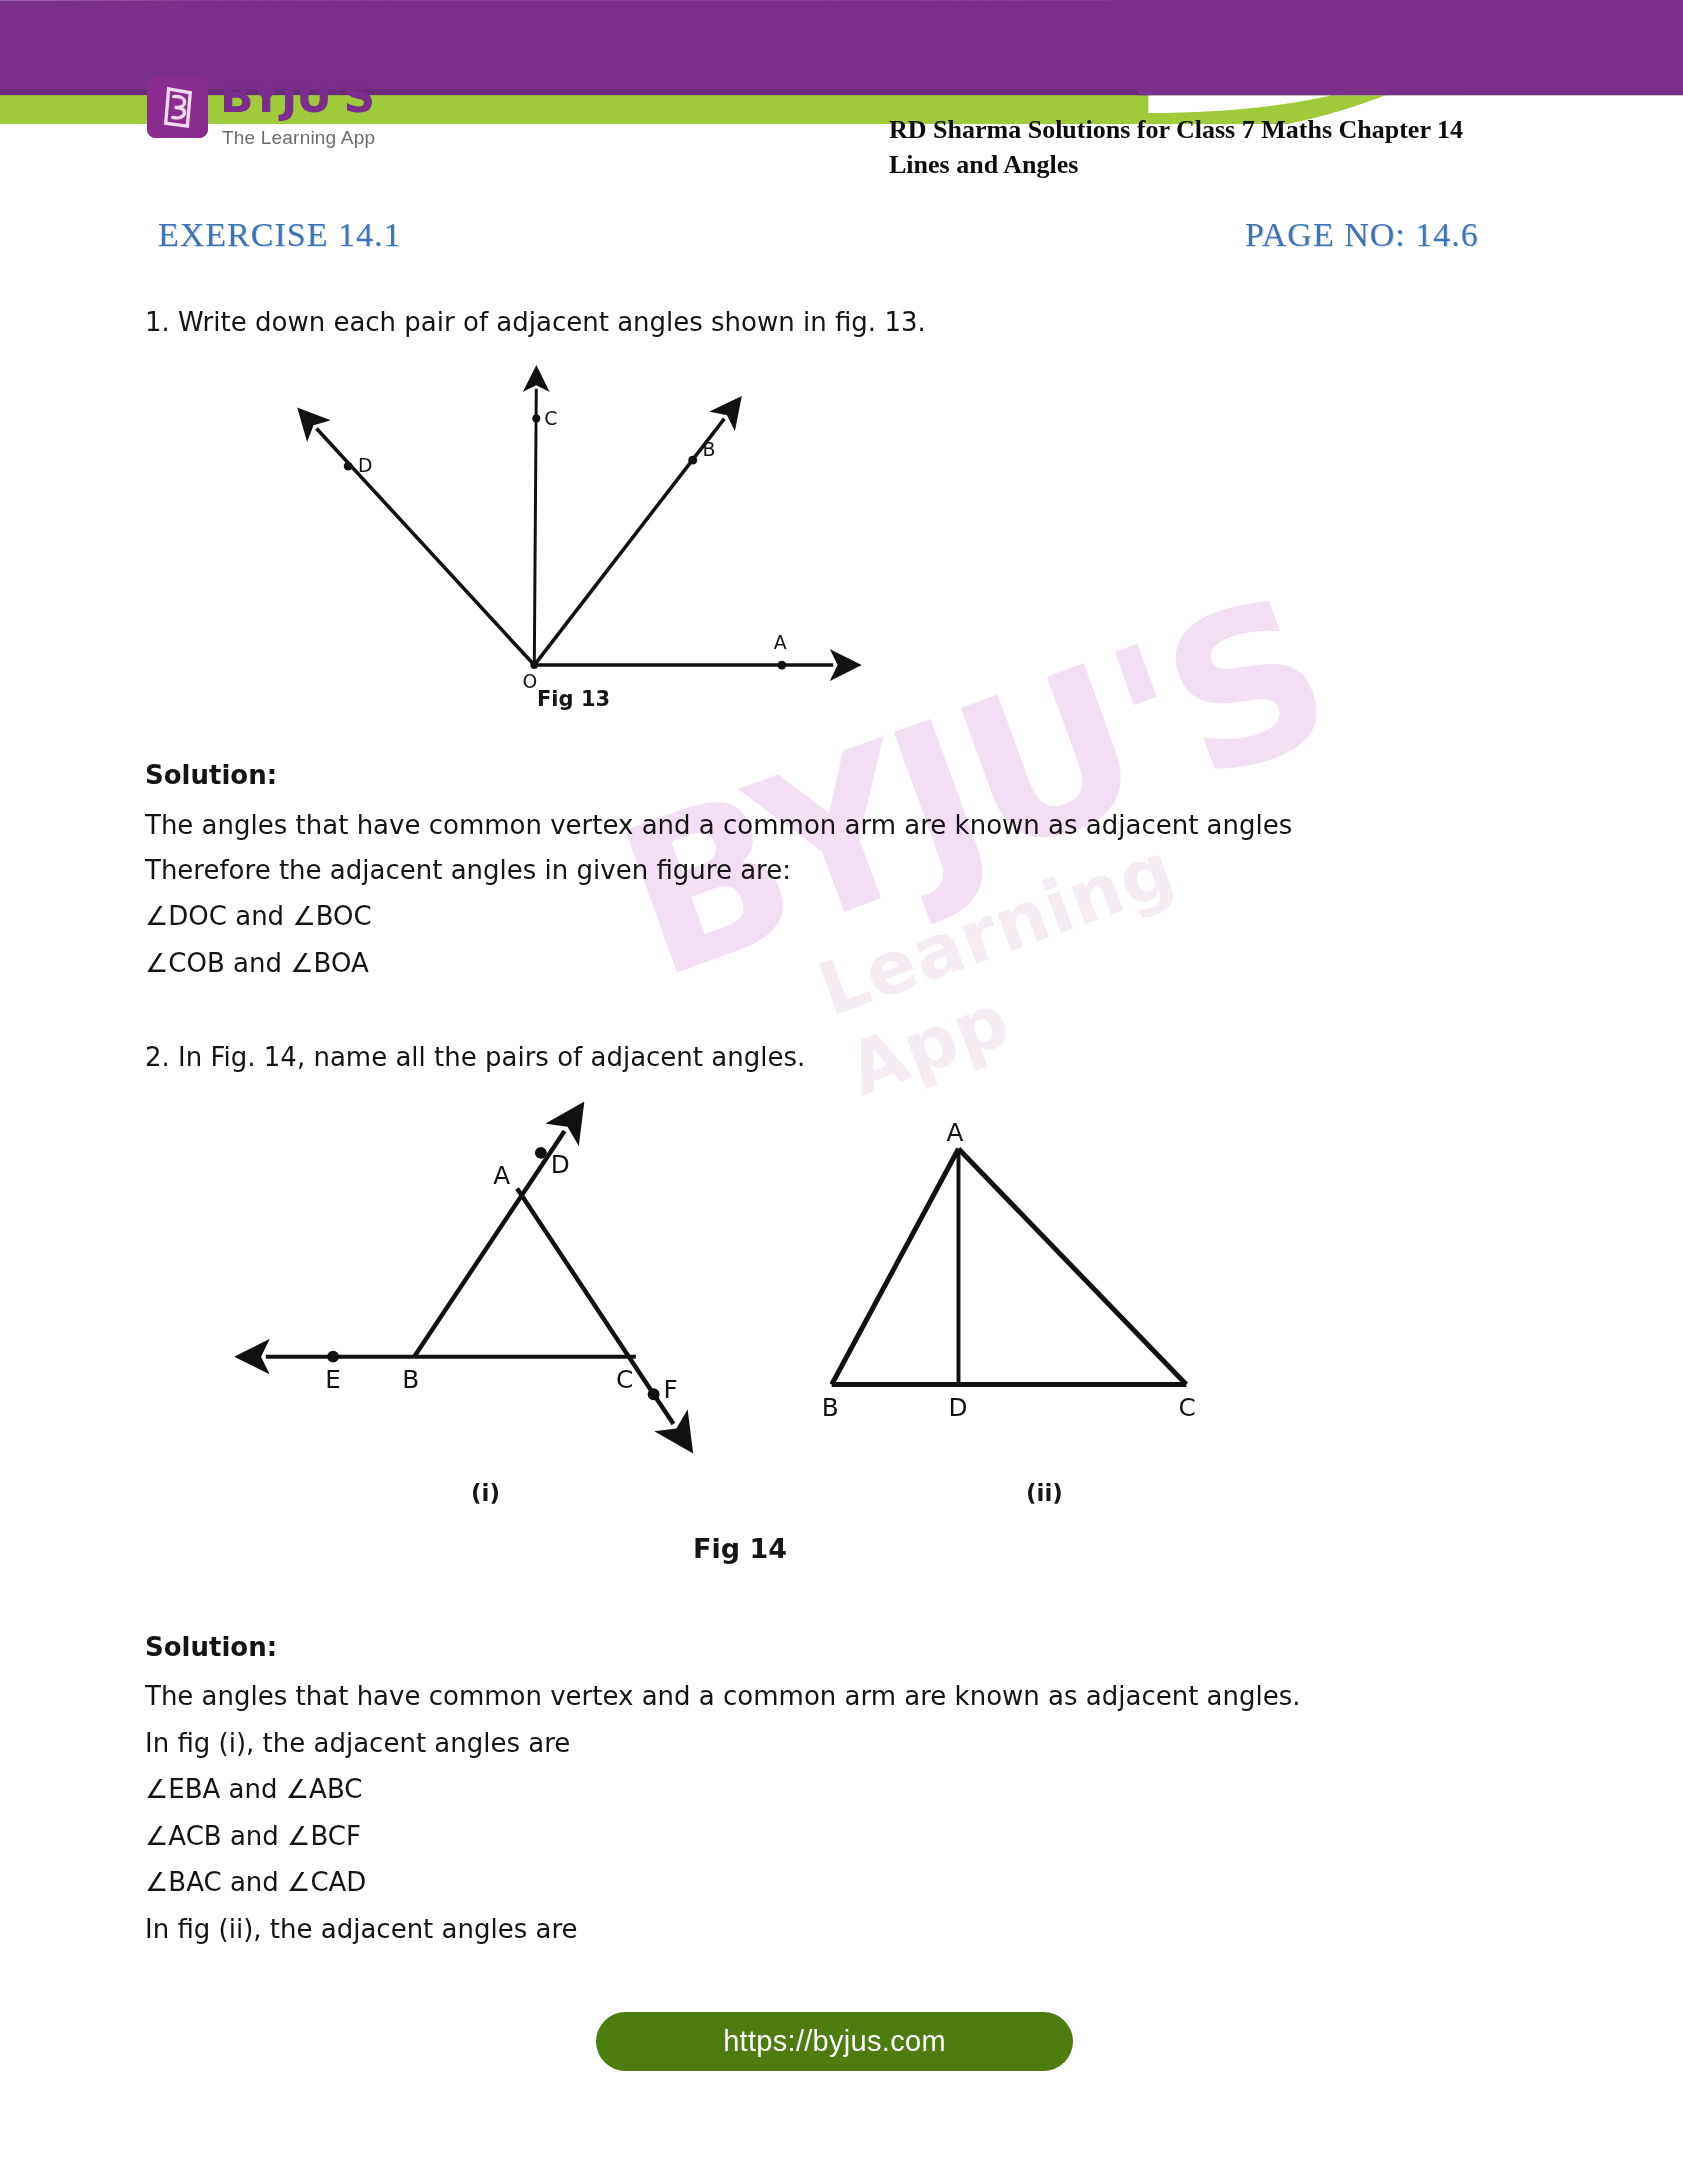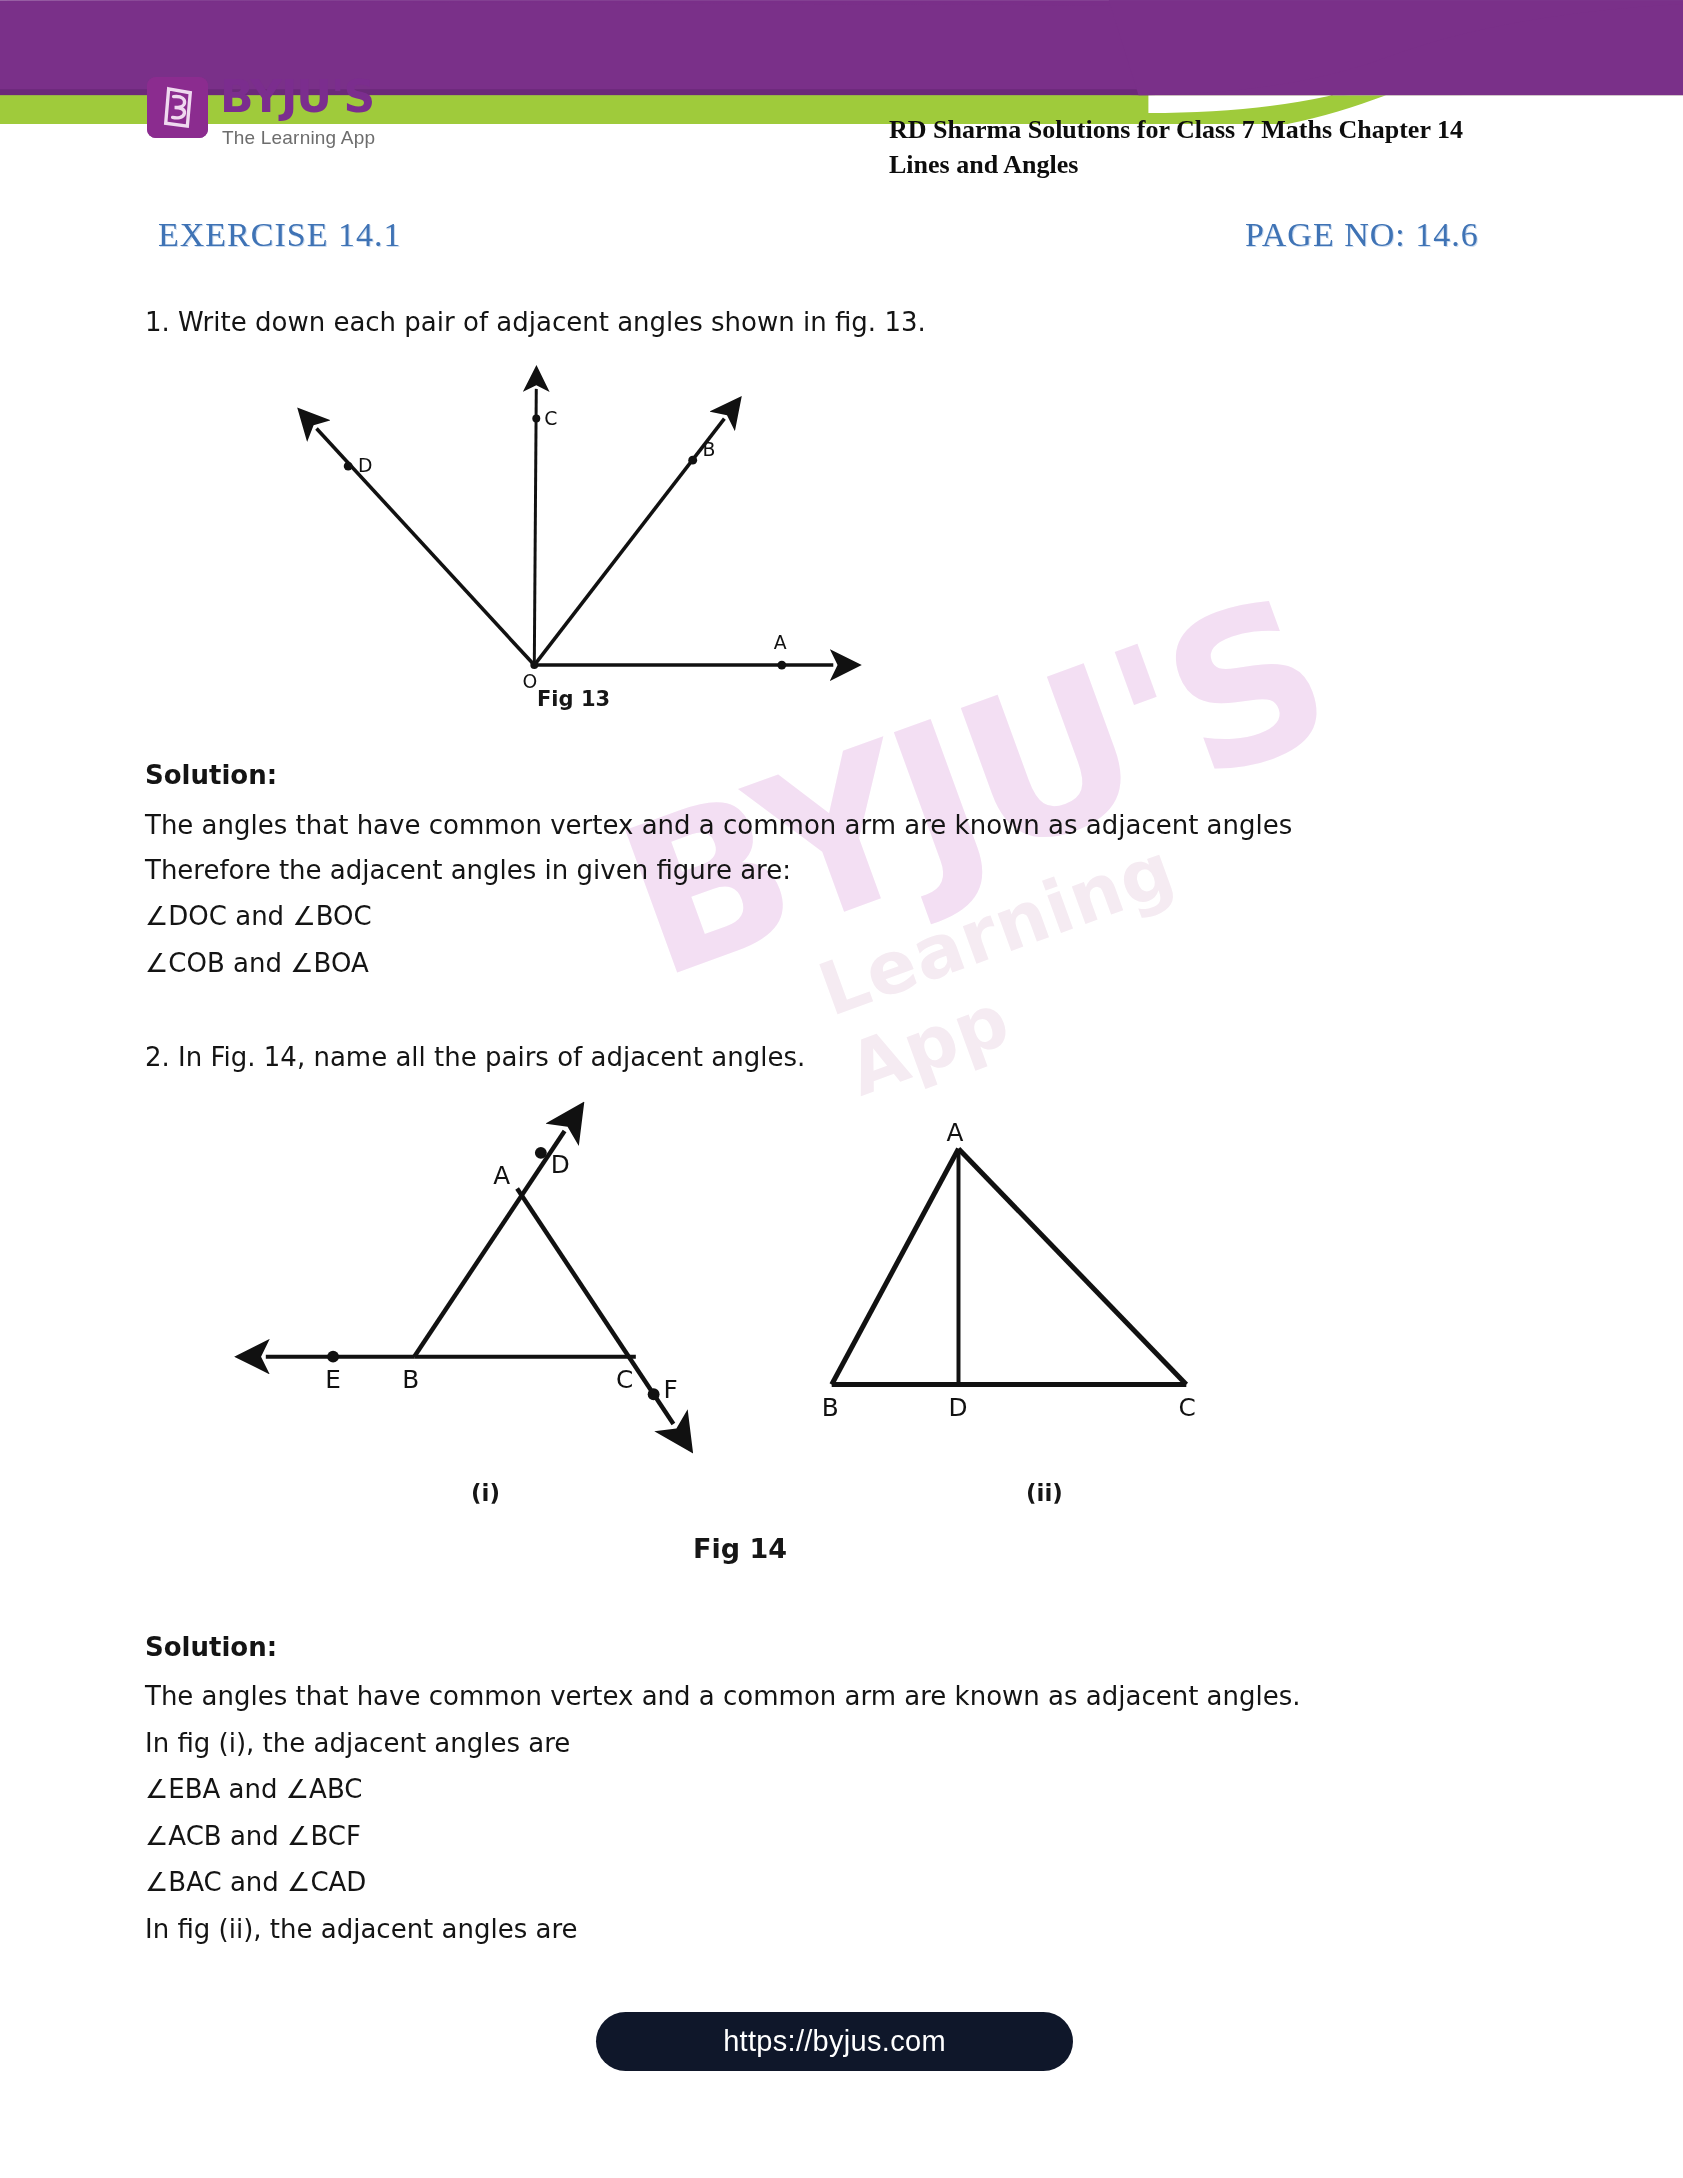--- a/index.html
+++ b/index.html
@@ -152,21 +152,21 @@
     white-space: nowrap;
   }
 
   
   .footer-btn {
     position: absolute;
     left: 596px;
     top: 2012px;
     width: 477px;
     height: 59px;
-    background: #0f172a;
+    background: #4d7c0f;
     border-radius: 30px;
     display: flex;
     align-items: center;
     justify-content: center;
     font-family: "Liberation Sans", sans-serif;
     font-size: 29px;
     color: #ffffff;
     letter-spacing: 0.3px;
   }
 </style>

